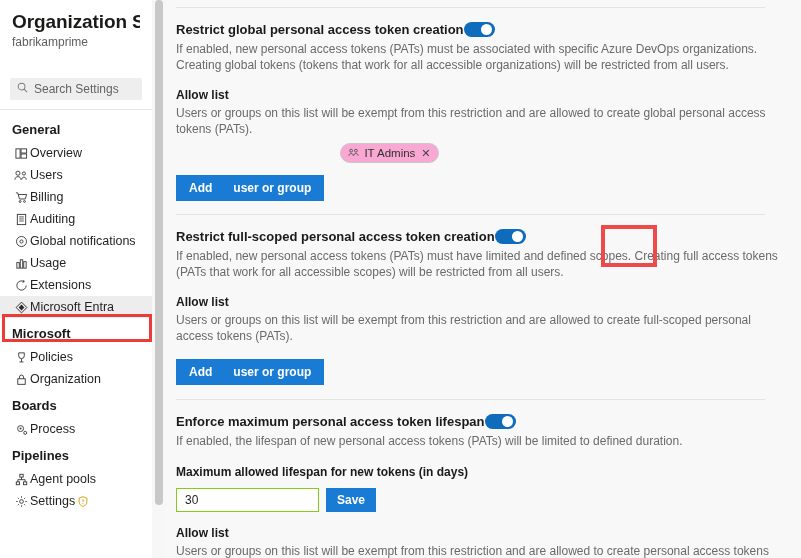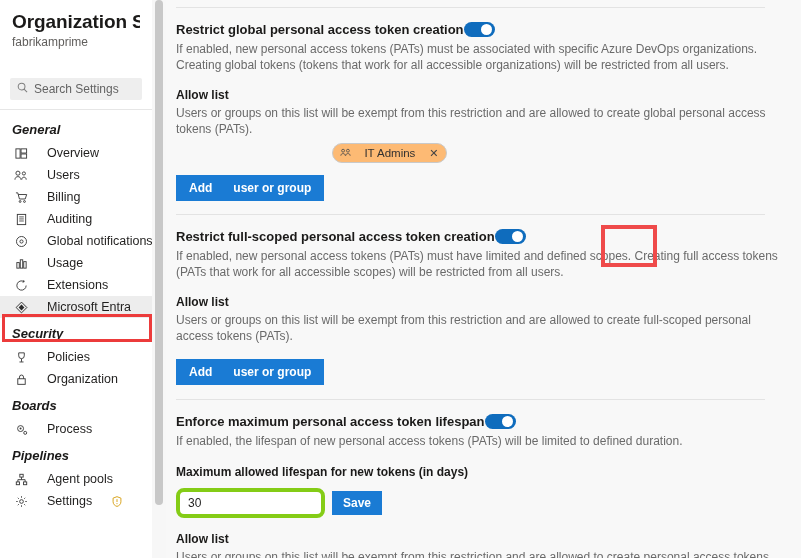--- a/index.html
+++ b/index.html
@@ -80,26 +80,25 @@
   }
   .nav {
     padding-top: 4px;
   }
   .nav-group {
     font-size: 13px;
     font-weight: bold;
     color: #1b1a19;
     padding: 7px 0 4px 12px;
     line-height: 17px;
-    font-style: italic;
   }
   .nav-item {
     display: flex;
     align-items: center;
-    gap: 19px;
+    gap: 2px;
     height: 22px;
     padding-left: 14px;
     font-size: 12.5px;
     color: #201f1e;
     line-height: 22px;
     white-space: nowrap;
     cursor: default;
   }
   .nav-item .ico {
     flex: 0 0 14px;
@@ -217,24 +216,24 @@
   }
   .chips {
     display: flex;
     justify-content: center;
     margin-top: 6px;
     padding-right: 180px;
   }
   .chip {
     display: inline-flex;
     align-items: center;
-    gap: 13px;
+    gap: 5px;
     border: 1px solid #c9c9c9;
     border-radius: 11px;
-    background: #fdba74;
+    background: #f9a8d4;
     height: 18px;
     padding: 0 7px;
     font-size: 11.5px;
     color: #323130;
     cursor: default;
   }
   .chip .x {
     font-size: 11px;
     color: #444;
     margin-left: 1px;
@@ -274,28 +273,28 @@
   }
   .field-row {
     display: flex;
     align-items: center;
     gap: 7px;
     margin-top: 8px;
   }
   .txtinput {
     width: 125px;
     height: 22px;
-    border: 4px solid #84cc16;
+    border: 1px solid #84cc16;
     background: #ffffff;
     font-family: "Liberation Sans", sans-serif;
     font-size: 12px;
     color: #201f1e;
     padding: 0 8px;
     box-sizing: content-box;
-    border-radius: 8px;
+    border-radius: 0;
   }
 
   
   .hl-toggle {
     position: absolute;
     left: 435px;
     top: 225px;
     width: 56px;
     height: 42px;
     border: 4px solid #ef4a4a;
@@ -414,21 +413,21 @@
       <div class="nav-item selected">
         <span class="ico">
           <svg width="13" height="13" viewBox="0 0 14 14">
               <path d="M7 1.2L12.8 7 7 12.8 1.2 7z" fill="none" stroke="#2b2b2b" stroke-width="1"></path>
               <path d="M7 3.9L10.1 7 7 10.1 3.9 7z" fill="#2b2b2b"></path>
             </svg>
         </span>
         <span>Microsoft Entra</span>
       </div>
 
-      <div class="nav-group">Security</div>
+      <div class="nav-group">Microsoft</div>
 
       <div class="nav-item">
         <span class="ico">
           <svg width="13" height="13" viewBox="0 0 14 14">
               <path d="M4 2h6v3.2a3 3 0 0 1-3 3 3 3 0 0 1-3-3z" fill="none" stroke="#3a3a3a" stroke-width="1"></path>
               <line x1="7" y1="8.4" x2="7" y2="11.6" stroke="#3a3a3a" stroke-width="1"></line>
               <line x1="4.8" y1="11.8" x2="9.2" y2="11.8" stroke="#3a3a3a" stroke-width="1"></line>
             </svg>
         </span>
         <span>Policies</span>

